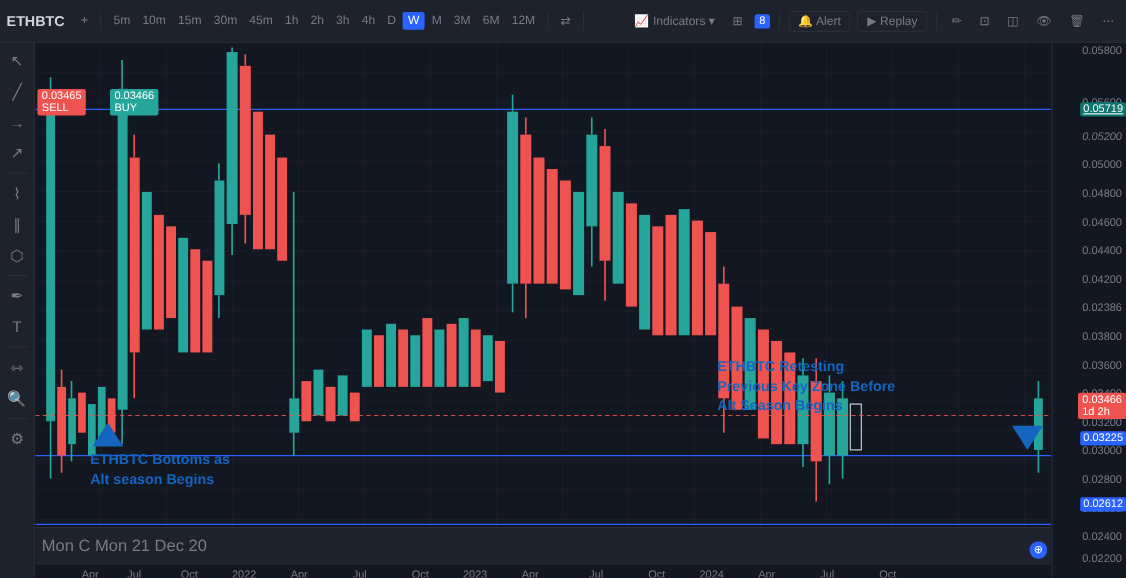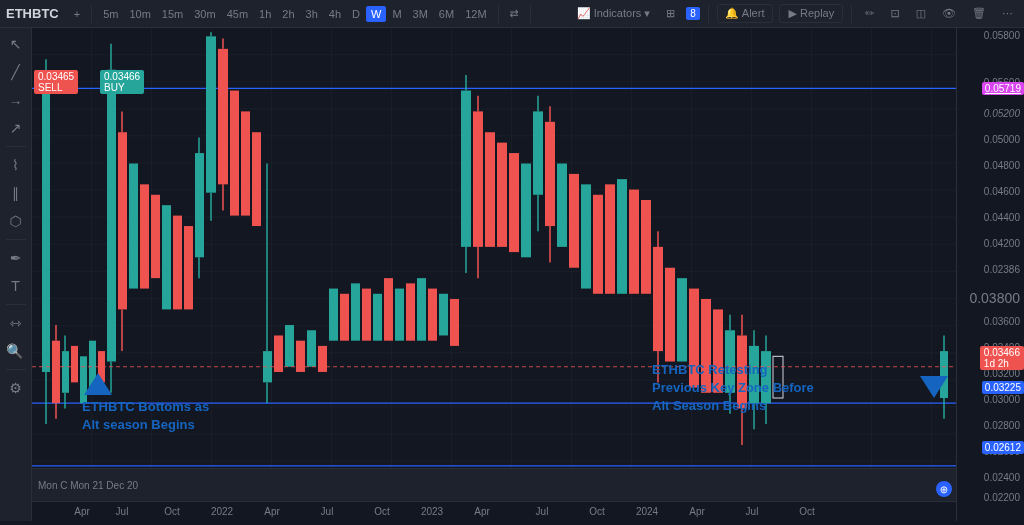--- a/index.html
+++ b/index.html
@@ -9,21 +9,21 @@
       overflow: hidden;
       background: #131722;
       font-family: 'Trebuchet MS', Arial, sans-serif;
       color: #d1d4dc;
     }
 
     
     #toolbar {
       display: flex;
       align-items: center;
-      height: 28px;
+      height: 39px;
       background: #1e222d;
       border-bottom: 1px solid #2a2e39;
       padding: 0 6px;
       gap: 4px;
       font-size: 11px;
     }
     .tb-symbol {
       font-weight: bold;
       font-size: 13px;
       color: #d1d4dc;
@@ -246,21 +246,21 @@
       position: absolute;
       bottom: 20px;
       left: 0;
       right: 0;
       height: 16px;
       background: #1e222d;
       border-top: 1px solid #2a2e39;
       display: flex;
       align-items: center;
       padding: 16px 6px;
-      font-size: 10px;
+      font-size: 15px;
       color: #787b86;
     }
 
     .zoom-icon {
       position: absolute;
       bottom: 24px;
       right: 4px;
       width: 16px;
       height: 16px;
       border-radius: 50%;
@@ -500,21 +500,21 @@
 
       <line x1="0" y1="325" x2="924" y2="325" stroke="#ef5350" stroke-width="0.8" stroke-dasharray="4,3"></line>
     </svg>
 
     <div class="annotation" style="left: 50px; top: 370px; color: #1565c0; font-size: 13px;">
       <span>ETHBTC Bottoms as<br>Alt season Begins</span>
     </div>
 
     <div class="arrow-up" style="left: 52px; top: 345px;"></div>
 
-    <div class="annotation" style="left: 620px; top: 285px; color: #1565c0; font-size: 13px; margin-top: 48px;">
+    <div class="annotation" style="left: 620px; top: 285px; color: #1565c0; font-size: 13px;">
       <span>ETHBTC Retesting<br>Previous Key Zone Before<br>Alt Season Begins</span>
     </div>
 
     <div class="arrow-down" style="left: 888px; top: 348px;"></div>
 
     <div id="time-axis">
       <span class="time-label" style="left: 50px;">Apr</span>
       <span class="time-label" style="left: 90px;">Jul</span>
       <span class="time-label" style="left: 140px;">Oct</span>
       <span class="time-label" style="left: 190px;">2022</span>
@@ -544,31 +544,31 @@
     <span style="position:absolute; top: 2px; right: 4px; font-size:10px; color:#787b86;">0.05800</span>
     <span style="position:absolute; top: 28px; right: 4px; font-size:10px; color:#787b86;margin-top:21px;">0.05600</span>
     <span style="position:absolute; top: 54px; right: 4px; font-size:10px; color:#787b86;">0.05400</span>
     <span style="position:absolute; top: 80px; right: 4px; font-size:10px; color:#787b86;font-style:italic;">0.05200</span>
     <span style="position:absolute; top: 106px; right: 4px; font-size:10px; color:#787b86;">0.05000</span>
     <span style="position:absolute; top: 132px; right: 4px; font-size:10px; color:#787b86;">0.04800</span>
     <span style="position:absolute; top: 158px; right: 4px; font-size:10px; color:#787b86;">0.04600</span>
     <span style="position:absolute; top: 184px; right: 4px; font-size:10px; color:#787b86;">0.04400</span>
     <span style="position:absolute; top: 210px; right: 4px; font-size:10px; color:#787b86;">0.04200</span>
     <span style="position:absolute; top: 236px; right: 4px; font-size:10px; color:#787b86;">0.02386</span>
-    <span style="position:absolute; top: 262px; right: 4px; font-size:14px; color:#787b86;">0.03800</span>
+    <span style="position:absolute; top: 262px; right: 4px; font-size:10px; color:#787b86;">0.03800</span>
     <span style="position:absolute; top: 288px; right: 4px; font-size:10px; color:#787b86;">0.03600</span>
     <span style="position:absolute; top: 314px; right: 4px; font-size:10px; color:#787b86;">0.03400</span>
     <span style="position:absolute; top: 340px; right: 4px; font-size:10px; color:#787b86;">0.03200</span>
     <span style="position:absolute; top: 366px; right: 4px; font-size:10px; color:#787b86;">0.03000</span>
     <span style="position:absolute; top: 392px; right: 4px; font-size:10px; color:#787b86;">0.02800</span>
     <span style="position:absolute; top: 418px; right: 4px; font-size:10px; color:#787b86;">0.02600</span>
     <span style="position:absolute; top: 444px; right: 4px; font-size:10px; color:#787b86;">0.02400</span>
     <span style="position:absolute; top: 464px; right: 4px; font-size:10px; color:#787b86;">0.02200</span>
 
-    <div class="hline-price" style="top: 54px; font-size:10px; background:#d946ef; color:#fff; padding: 1px 3px; border-radius: 2px; text-decoration: underline;">
+    <div class="hline-price" style="top: 54px; font-size:10px; background:#0f766e; color:#fff; padding: 1px 3px; border-radius: 2px; text-decoration: underline;">
       <span>0.05719</span>
     </div>
     <div class="hline-price" style="top: 353px; font-size:10px; background:#2962ff; color:#fff; padding: 1px 3px; border-radius: 2px;">
       <span>0.03225</span>
     </div>
     <div class="hline-price" style="top: 413px; font-size:10px; background:#2962ff; color:#fff; padding: 1px 3px; border-radius: 2px;">
       <span>0.02612</span>
     </div>
 
     <div class="price-badge" style="top: 318px; font-size:10px;">

